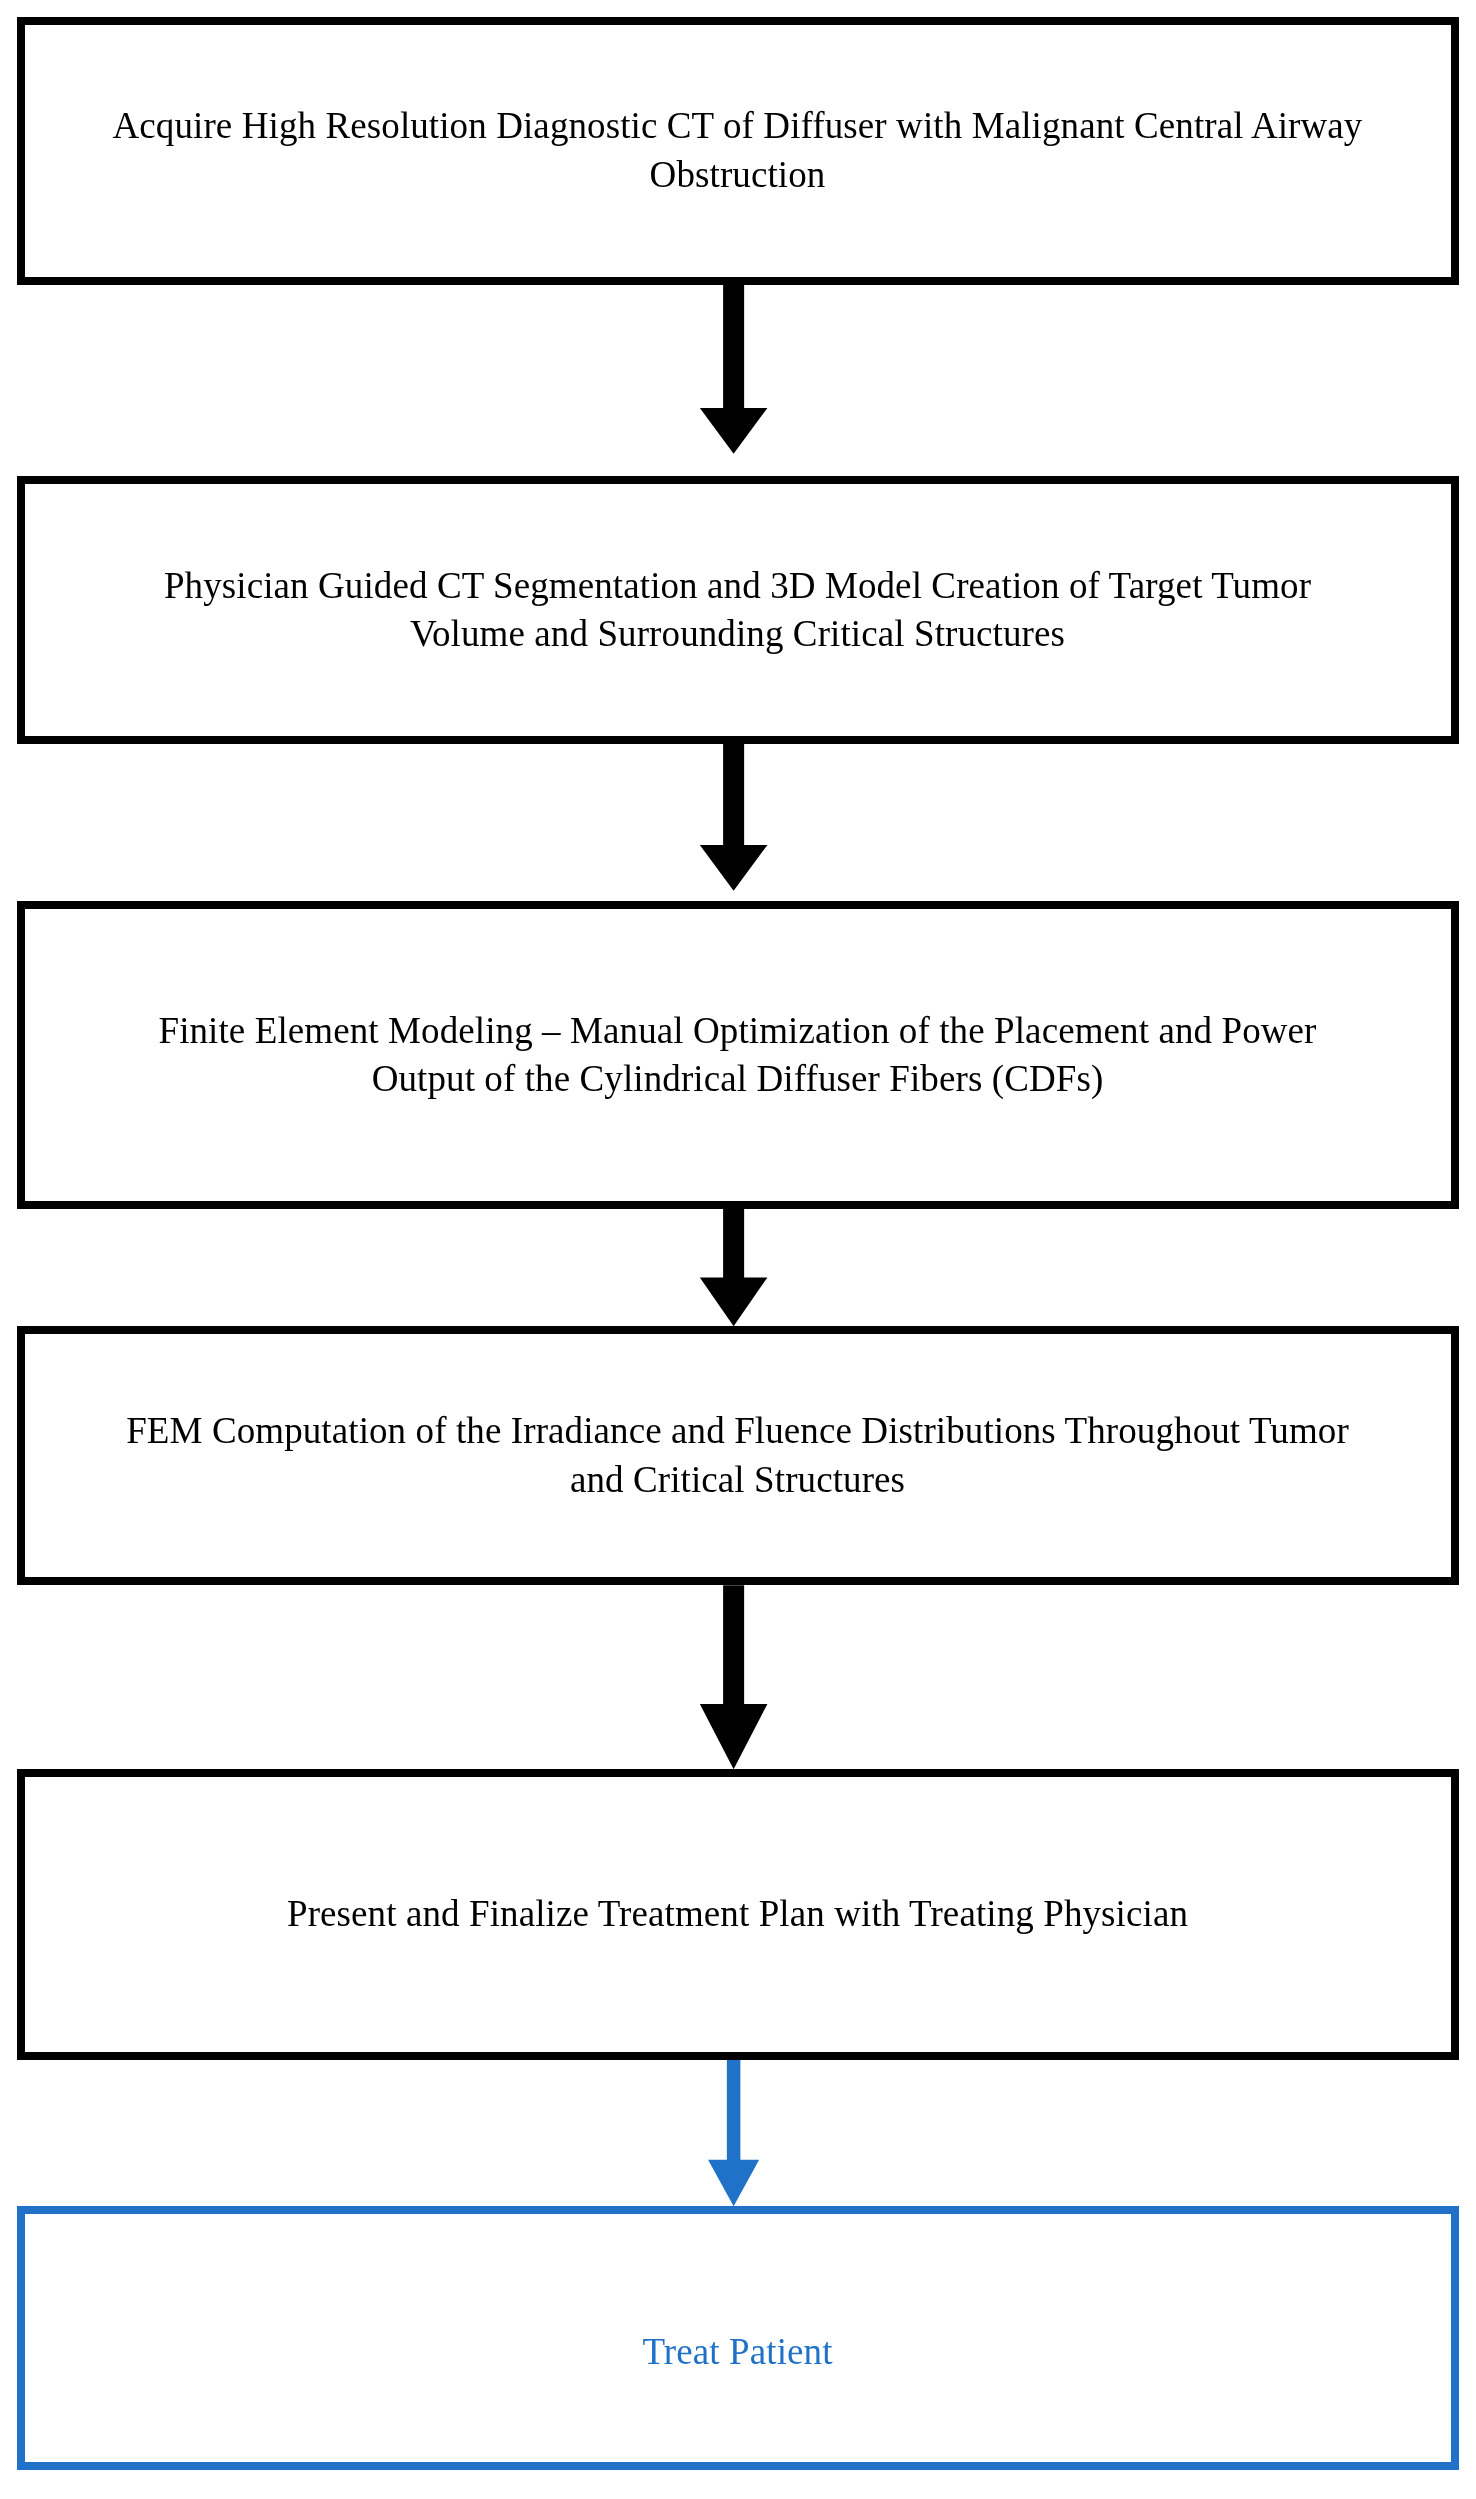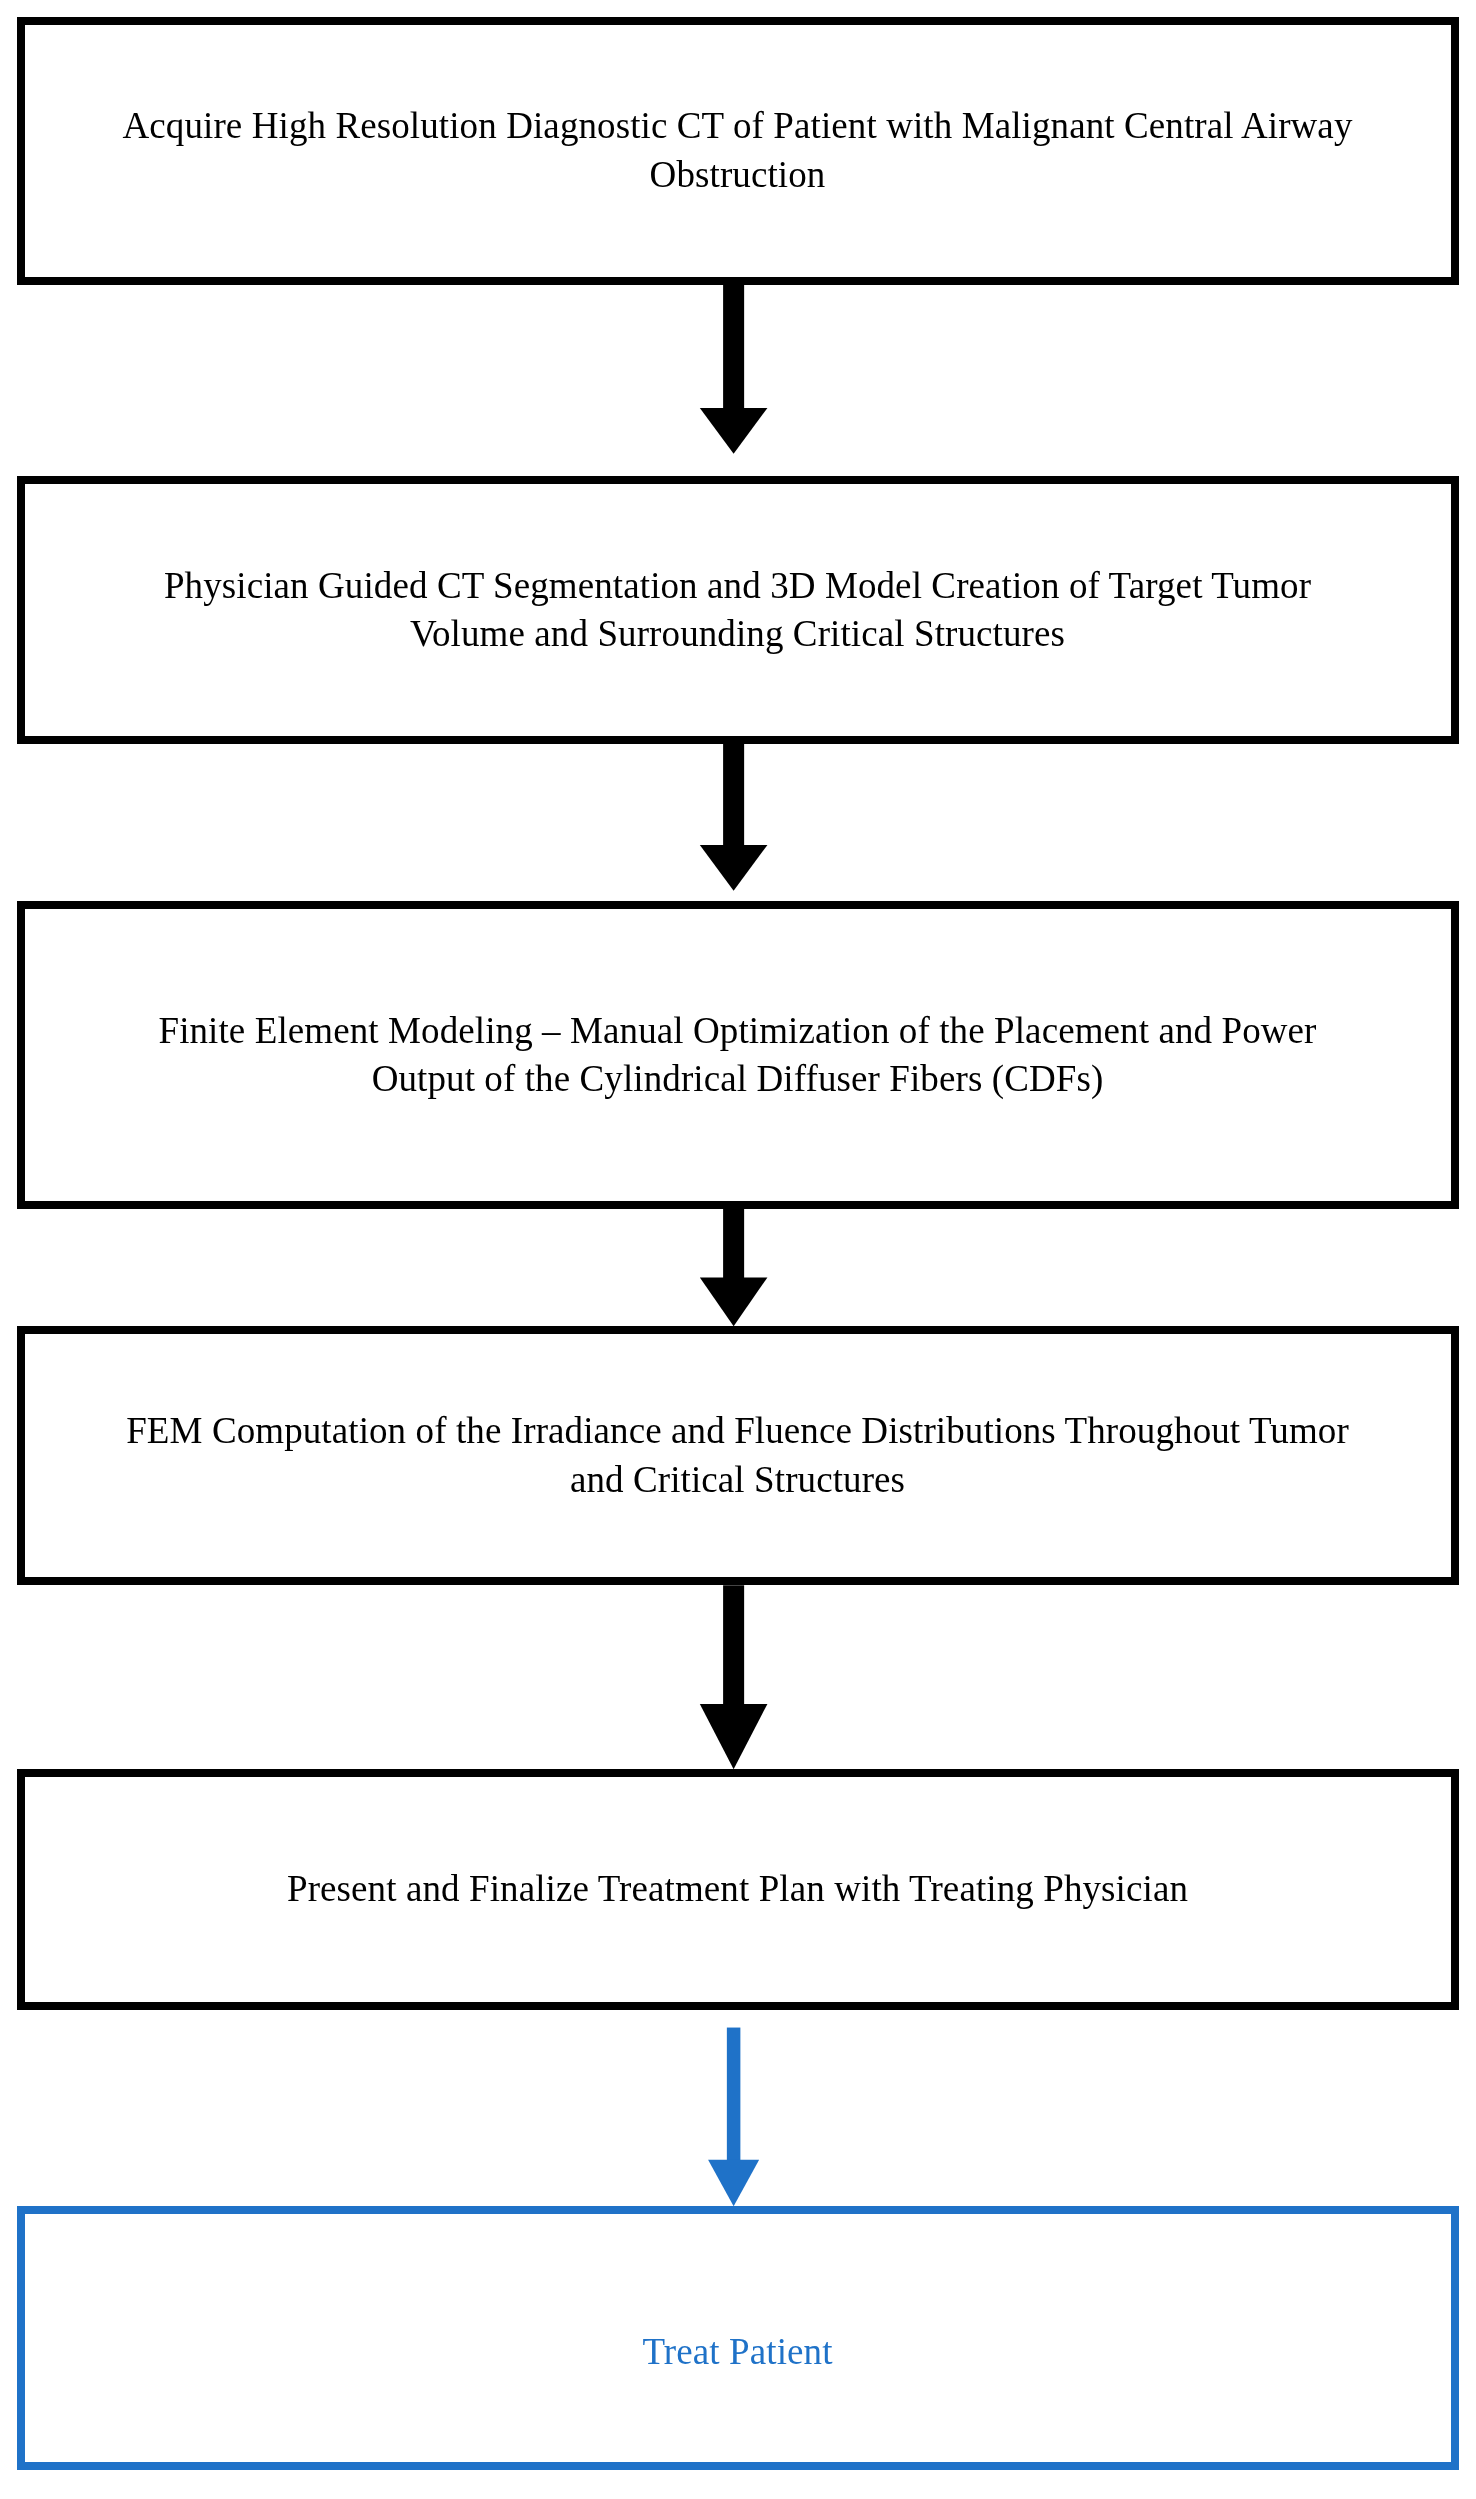--- a/index.html
+++ b/index.html
@@ -57,21 +57,21 @@
     position: absolute;
     left: 0;
     top: 0;
   }
 
   
   #node-1 { left: 16.5px;  top: 16.5px;   width: 1442px; height: 268px; }
   #node-2 { left: 16.5px;  top: 476px;  width: 1442px; height: 268px; }
   #node-3 { left: 16.5px;  top: 901px; width: 1442px; height: 308px; }
   #node-4 { left: 16.5px;  top: 1326px; width: 1442px; height: 259px; }
-  #node-5 { left: 16.5px;  top: 1769px; width: 1442px; height: 241px; }
+  #node-5 { left: 16.5px;  top: 1769px; width: 1442px; height: 291px; }
   #node-6 { left: 16.5px;  top: 2206px; width: 1442px; height: 264px; }
 </style>
 </head>
 <body>
 
 <div id="flowchart">
 
   <svg class="connector" width="1477" height="2500" viewBox="0 0 1967 3329" aria-hidden="true">
 
     <g>
@@ -94,21 +94,21 @@
       <polygon points="932,2269 1022,2269 977,2356" fill="#000000"></polygon>
     </g>
 
     <g>
       <rect x="968" y="2700" width="18" height="180" fill="#1F72C8"></rect>
       <polygon points="943,2876 1011,2876 977,2938" fill="#1F72C8"></polygon>
     </g>
   </svg>
 
   <div class="node node-black" id="node-1">
-    <span class="node-label">Acquire High Resolution Diagnostic CT of Patient with Malignant Central Airway Obstruction</span>
+    <span class="node-label">Acquire High Resolution Diagnostic CT of Diffuser with Malignant Central Airway Obstruction</span>
   </div>
 
   <div class="node node-black" id="node-2">
     <span class="node-label">Physician Guided CT Segmentation and 3D Model Creation of Target Tumor Volume and Surrounding Critical Structures</span>
   </div>
 
   <div class="node node-black" id="node-3">
     <span class="node-label">Finite Element Modeling – Manual Optimization of the Placement and Power Output of the Cylindrical Diffuser Fibers (CDFs)</span>
   </div>
 

